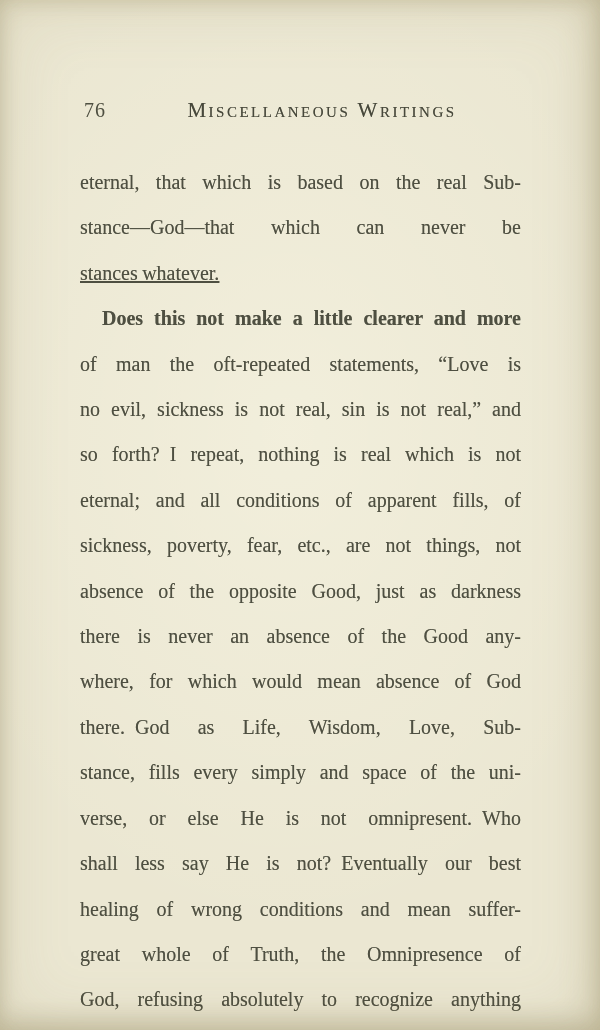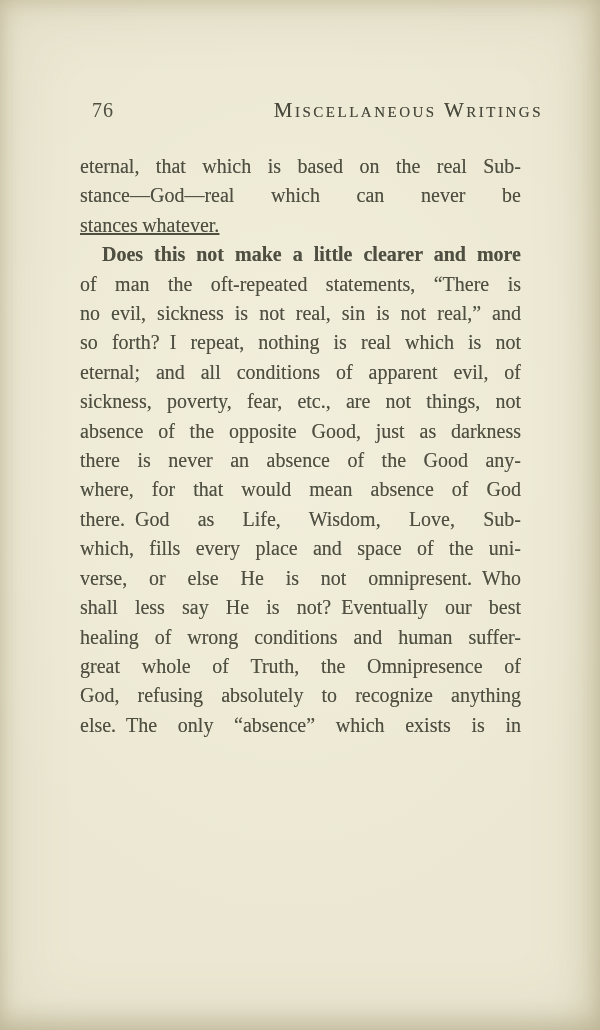--- a/index.html
+++ b/index.html
@@ -36,28 +36,28 @@
   }
   .header {
     position: absolute;
     top: 98px;
     left: 80px;
     right: 78px;
     height: 28px;
   }
   .pagenum {
     position: absolute;
-    left: 12px;
+    left: 4px;
     top: 1px;
     font-size: 20px;
     letter-spacing: 1px;
   }
   .title {
     display: block;
-    text-align: right;
+    text-align: center;
     transform: translateX(21px);
     font-variant: small-caps;
     font-size: 21px;
     letter-spacing: 2.5px;
     color: #47483b;
     text-shadow: 0 0 0.5px rgba(71,72,59,0.55);
   }
   .text-block {
     position: absolute;
     top: 152px;
@@ -65,52 +65,53 @@
     width: 441px;
   }
   .paragraph { margin: 0; }
   .line {
     font-size: 20px;
     line-height: 29.4px;
     word-spacing: -0.6px;
     text-align: justify;
     text-align-last: justify;
     text-shadow: 0 0 0.6px rgba(78,79,65,0.5);
+    margin-top: 16px;
   }
   .line.indent { text-indent: 22px; font-weight: bold; }
   .line.last-left { text-align-last: left; text-decoration: underline; }
 </style>
 </head>
 <body>
 
 <div class="scan">
   <div class="header">
     <span class="pagenum">76</span>
     <span class="title">Miscellaneous Writings</span>
   </div>
   <div class="text-block">
       <div class="paragraph">
         <div class="line">eternal, that which is based on the real Sub-</div>
-        <div class="line">stance—God—real which can never be</div>
+        <div class="line">stance—God—that which can never be</div>
         <div class="line last-left">stances whatever.</div>
       </div>
       <div class="paragraph">
         <div class="line indent">Does this not make a little clearer and more</div>
-        <div class="line">of man the oft-repeated statements, “There is</div>
+        <div class="line">of man the oft-repeated statements, “Love is</div>
         <div class="line">no evil, sickness is not real, sin is not real,” and</div>
         <div class="line">so forth? I repeat, nothing is real which is not</div>
-        <div class="line">eternal; and all conditions of apparent evil, of</div>
+        <div class="line">eternal; and all conditions of apparent fills, of</div>
         <div class="line">sickness, poverty, fear, etc., are not things, not</div>
         <div class="line">absence of the opposite Good, just as darkness</div>
         <div class="line">there is never an absence of the Good any-</div>
-        <div class="line">where, for that would mean absence of God</div>
+        <div class="line">where, for which would mean absence of God</div>
         <div class="line">there. God as Life, Wisdom, Love, Sub-</div>
-        <div class="line">which, fills every place and space of the uni-</div>
+        <div class="line">stance, fills every simply and space of the uni-</div>
         <div class="line">verse, or else He is not omnipresent. Who</div>
         <div class="line">shall less say He is not? Eventually our best</div>
-        <div class="line">healing of wrong conditions and human suffer-</div>
+        <div class="line">healing of wrong conditions and mean suffer-</div>
         <div class="line">great whole of Truth, the Omnipresence of</div>
         <div class="line">God, refusing absolutely to recognize anything</div>
         <div class="line">else. The only “absence” which exists is in</div>
       </div>
     </div>
   <div class="vignette"></div>
 </div>
 
 </body></html>

